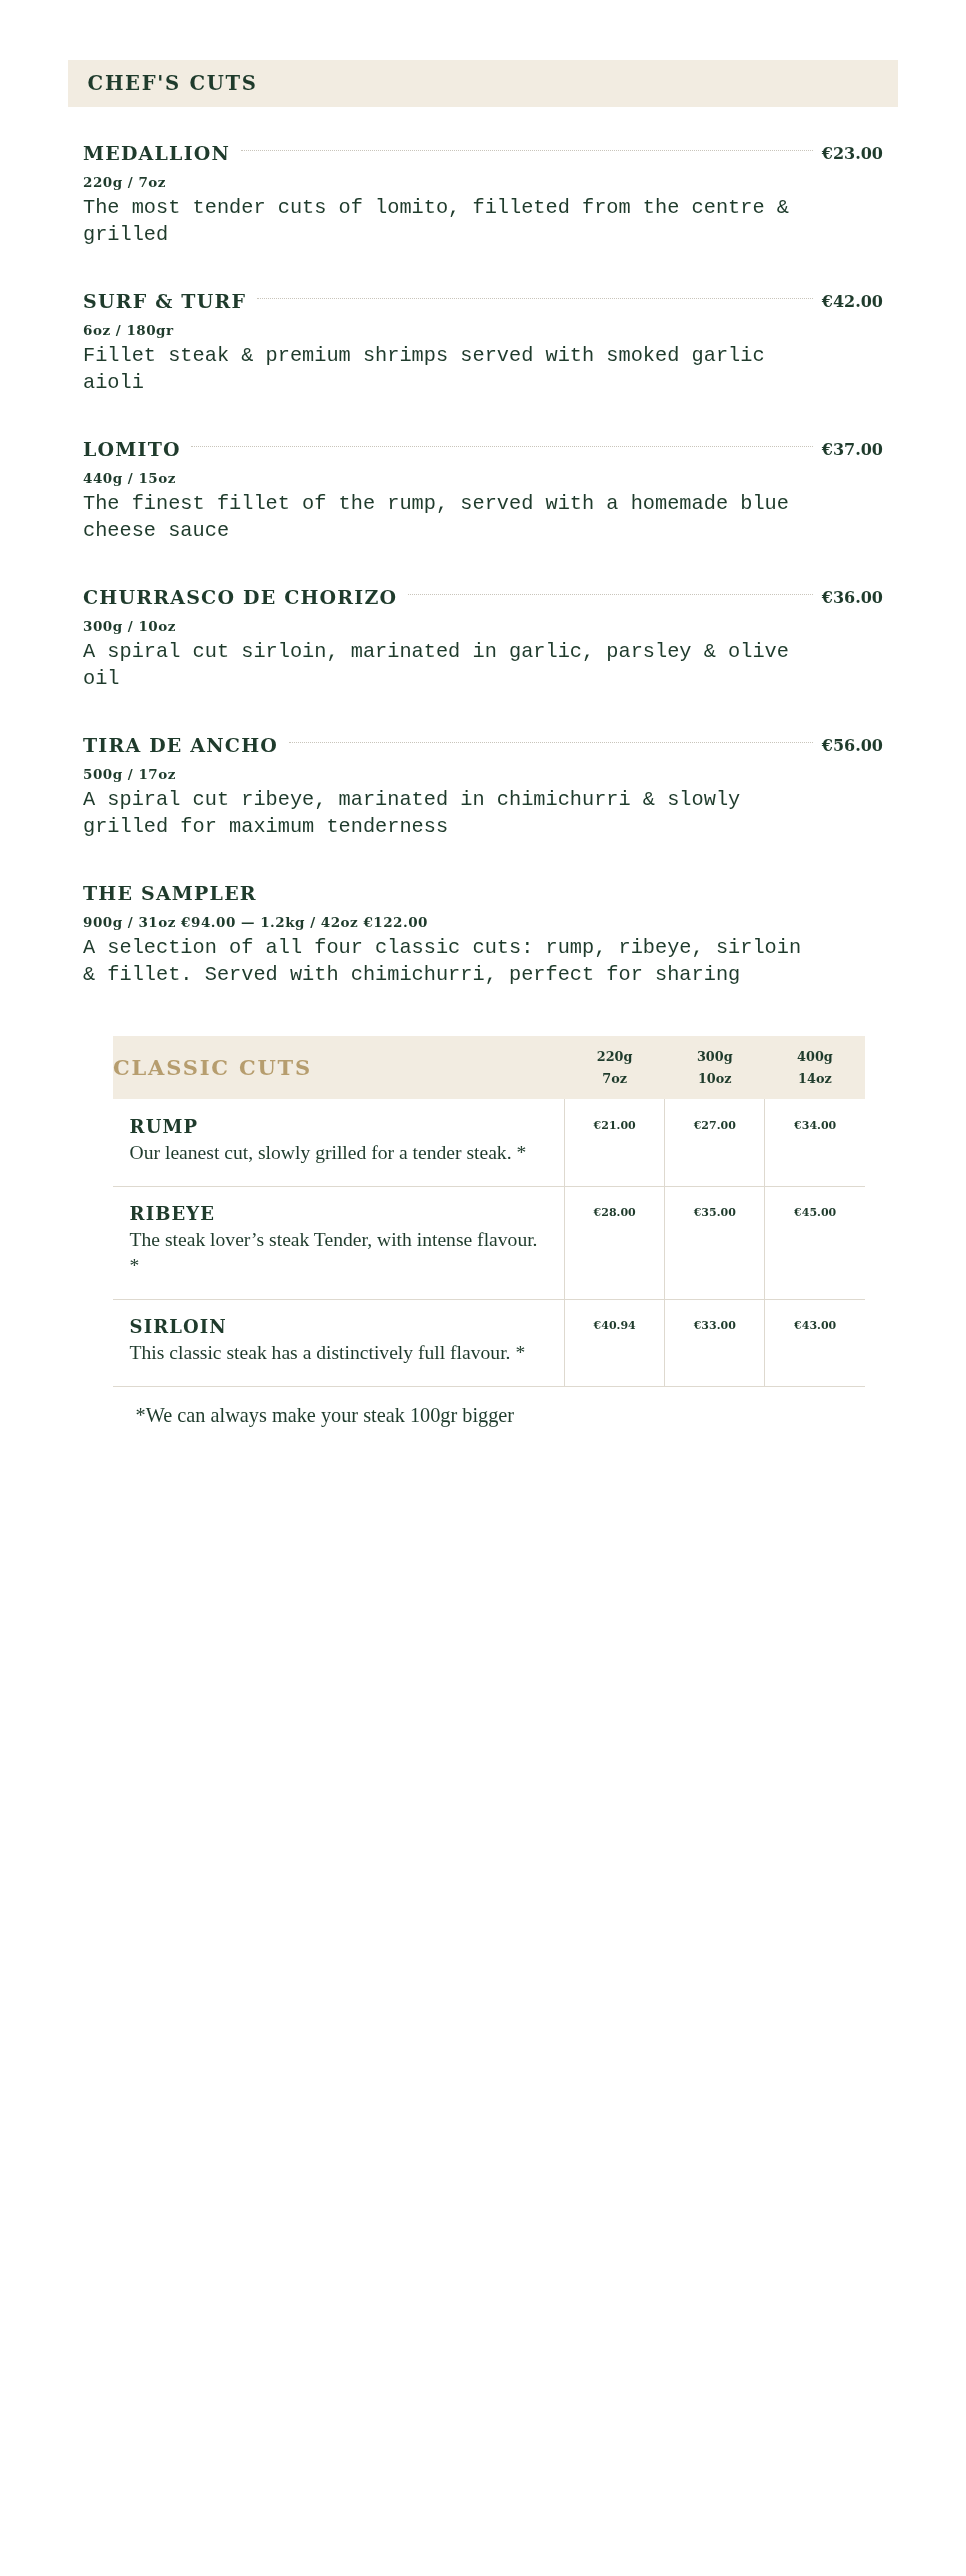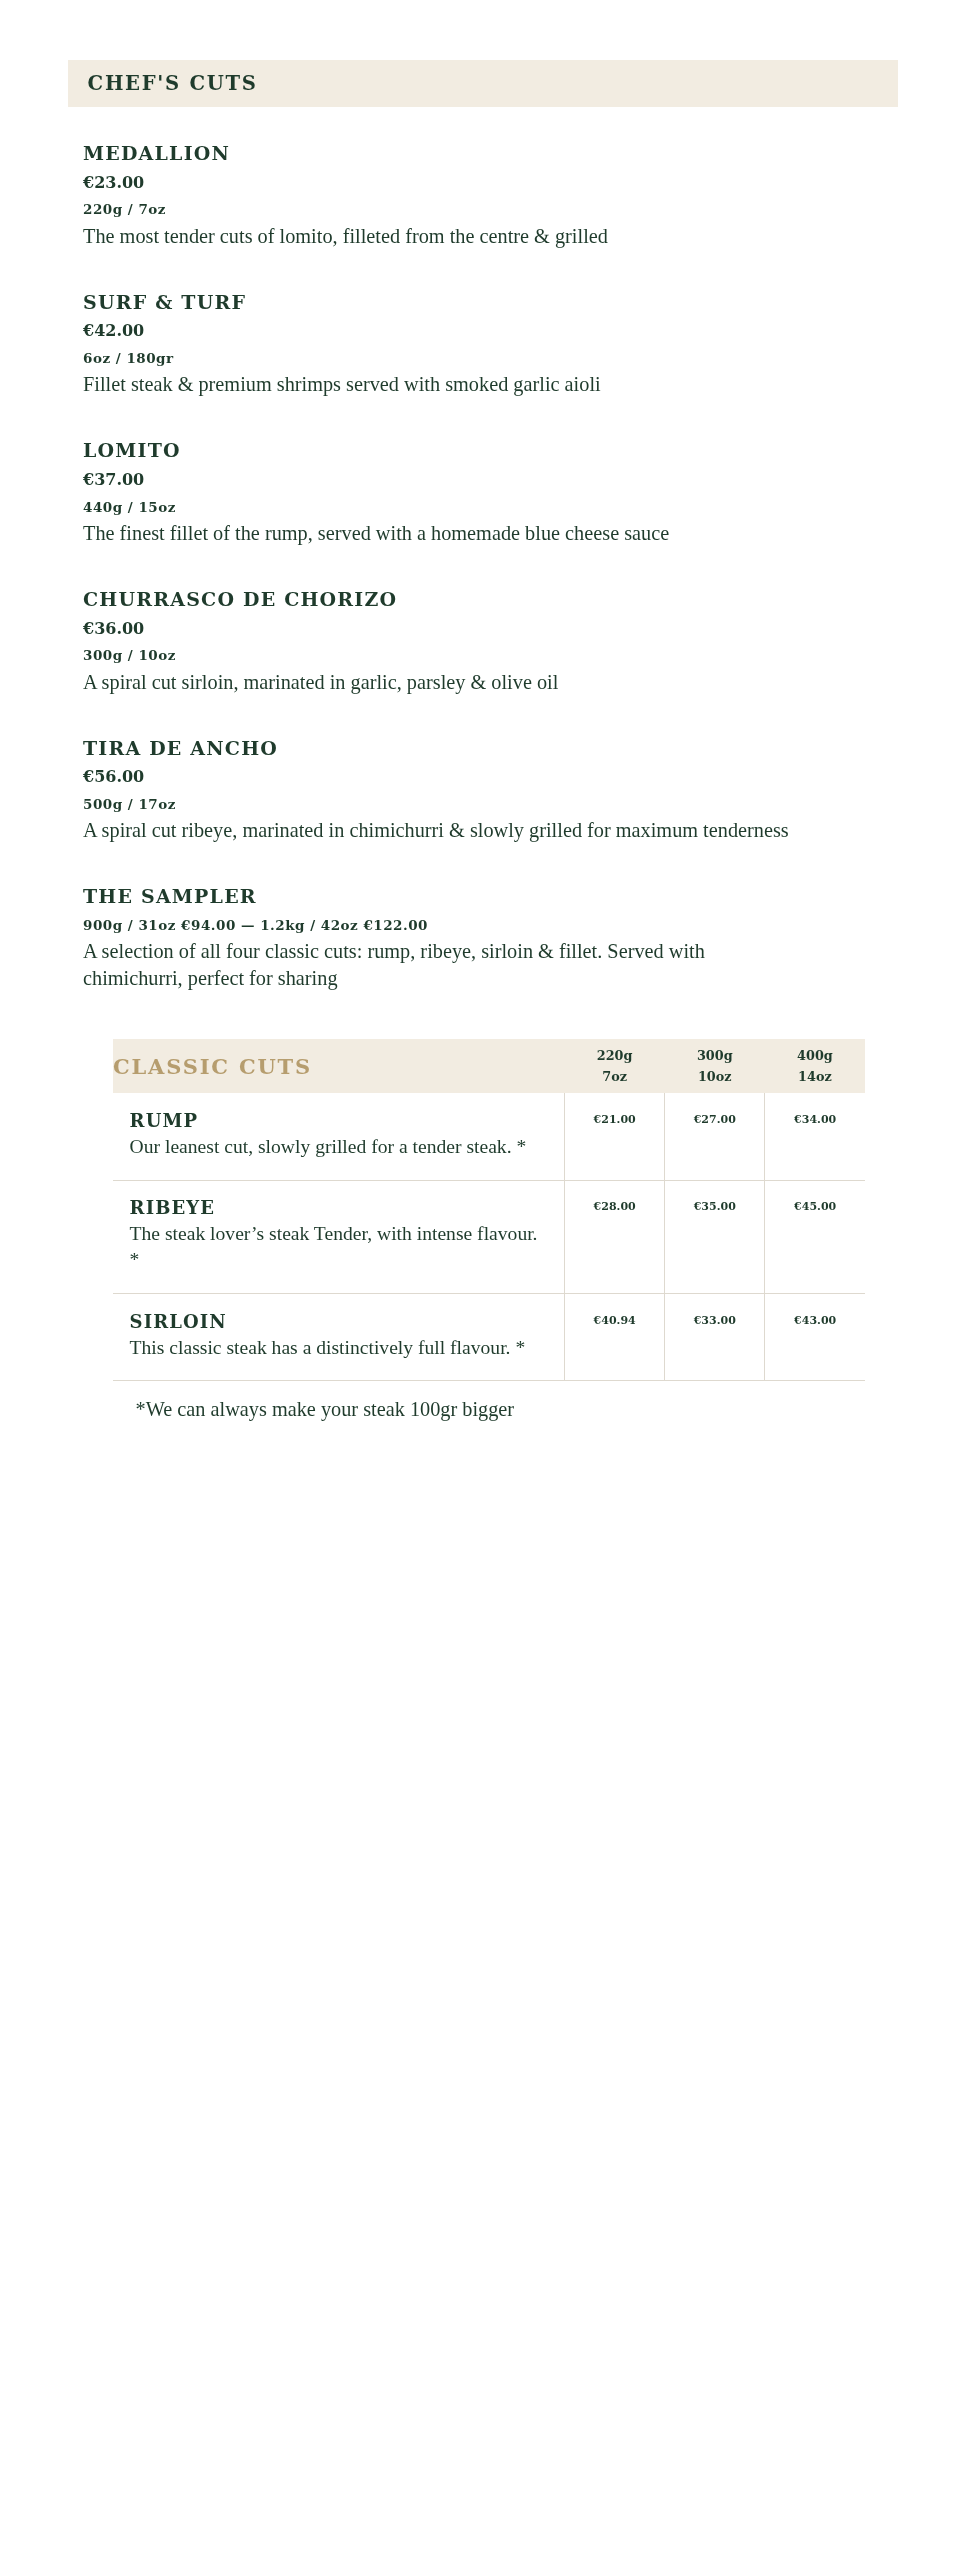--- a/index.html
+++ b/index.html
@@ -57,23 +57,22 @@
     margin-top: 35px;
     padding: 0 15px;
   }
   .item {
     margin-bottom: 41px;
   }
   .item:last-child { margin-bottom: 0; }
 
   .item-head {
     display: flex;
-    align-items: flex-start;
+    align-items: center;
     width: 100%;
-    flex-direction: column;
   }
   .item-name {
     font-family: "DejaVu Serif", serif;
     font-weight: bold;
     font-size: 19px;
     letter-spacing: 1.2px;
     color: #1f3b2c;
     white-space: nowrap;
   }
   .dots {
@@ -91,21 +90,21 @@
   }
   .item-weight {
     font-family: "DejaVu Serif", serif;
     font-weight: bold;
     font-size: 13.5px;
     letter-spacing: 0.5px;
     color: #1f3b2c;
     margin-top: 9.8px;
   }
   .item-desc {
-    font-family: Liberation Serif, serif;
+    font-family: Liberation Mono, monospace;
     font-size: 20.3px;
     line-height: 1.33;
     color: #1f3b2c;
     margin-top: 5.3px;
     max-width: 722px;
   }
 
   
   .table-wrap {
     margin: 47px 0 0 45px;
@@ -114,21 +113,21 @@
   table.classic {
     border-collapse: collapse;
     width: 752px;
     table-layout: fixed;
   }
   table.classic col.c-desc { width: 451px; }
   table.classic col.c-size { width: 100px; }
 
   table.classic thead th {
     background: #f2ece1;
-    height: 54px;
+    height: 63px;
     vertical-align: middle;
     padding: 0;
   }
   th.table-title {
     text-align: left;
     padding-left: 19.6px;
     font-family: "DejaVu Serif", serif;
     font-weight: bold;
     font-size: 21px;
     letter-spacing: 1.8px;

